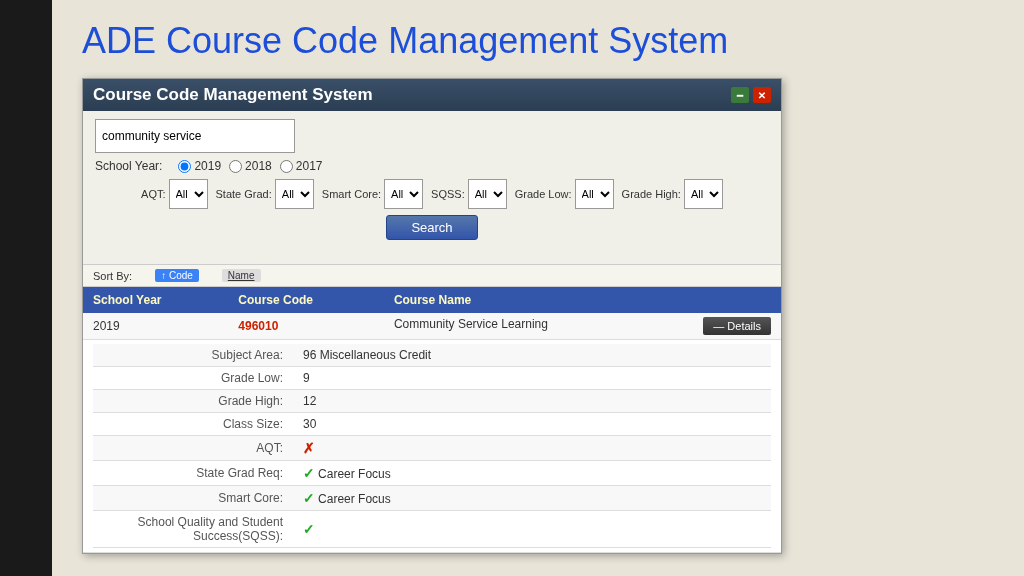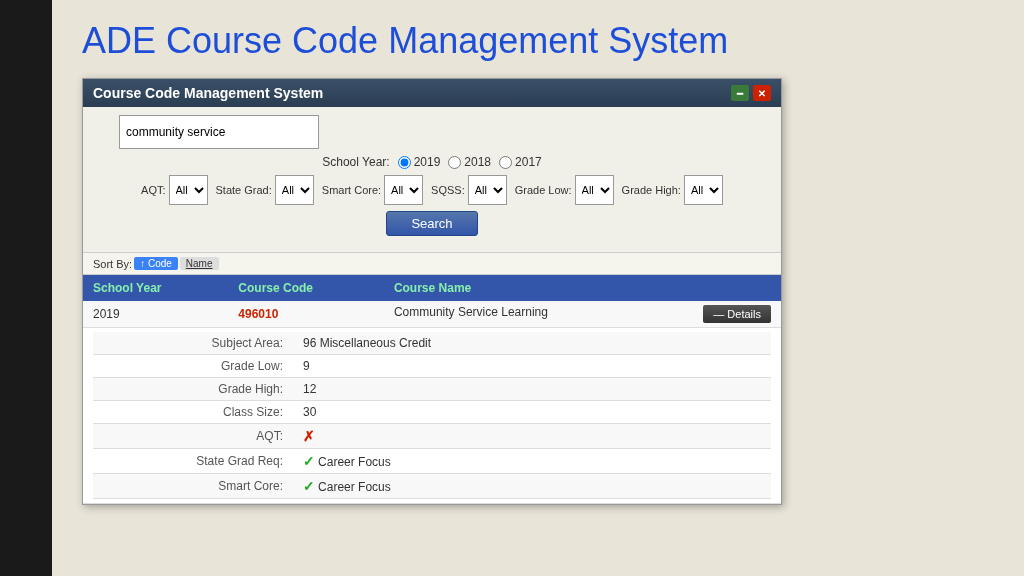--- a/index.html
+++ b/index.html
@@ -44,21 +44,21 @@
     .title-bar {
       background: linear-gradient(to bottom, #3a5068, #2a3d52);
       color: #fff;
       padding: 6px 10px;
       display: flex;
       align-items: center;
       justify-content: space-between;
     }
 
     .title-bar-title {
-      font-size: 14px;
+      font-size: 17px;
       font-weight: bold;
     }
 
     .title-bar-controls {
       display: flex;
       gap: 4px;
     }
 
     .title-btn {
       width: 18px;
@@ -87,31 +87,29 @@
       padding: 8px 12px;
       border-bottom: 1px solid #ccc;
     }
 
     .search-input {
       width: 200px;
       padding: 9px 6px;
       border: 1px solid #999;
       font-size: 12px;
       background: #fff;
-      margin-left: 24px;
     }
 
     .school-year-row {
       display: flex;
       align-items: center;
-      justify-content: center;
       margin: 6px 0;
       font-size: 12px;
       color: #333;
-      gap: 8px;
+      gap: 16px;
     }
 
     .radio-group {
       display: flex;
       align-items: center;
       gap: 8px;
     }
 
     .radio-label {
       display: flex;
@@ -143,42 +141,42 @@
 
     .filter-select {
       padding: 7px 2px;
       font-size: 11px;
       border: 1px solid #999;
       background: #fff;
     }
 
     .search-btn-row {
       text-align: center;
-      margin: 6px 0 8px;
+      margin: 6px 0 16px;
     }
 
     .search-btn {
       background: linear-gradient(to bottom, #5577aa, #3355aa);
       color: #fff;
       border: 1px solid #224488;
       padding: 4px 24px;
       font-size: 13px;
       cursor: pointer;
       border-radius: 3px;
     }
 
     .sort-bar {
       background: #f5f5ee;
       padding: 4px 10px;
       font-size: 11px;
       color: #333;
       border-bottom: 1px solid #ccc;
       display: flex;
       align-items: center;
-      gap: 2px;
+      gap: 23px;
     }
 
     .sort-btn {
       background: #3b82f6;
       color: #fff;
       padding: 1px 6px;
       font-size: 10px;
       border-radius: 2px;
       cursor: pointer;
     }
@@ -194,21 +192,21 @@
     }
 
     .results-table {
       width: 100%;
       border-collapse: collapse;
       font-size: 12px;
     }
 
     .results-table thead tr {
       background: #3355aa;
-      color: #86efac;
+      color: #fef9c3;
     }
 
     .results-table thead th {
       padding: 6px 10px;
       text-align: left;
       font-size: 12px;
     }
 
     .results-table tbody tr {
       border-bottom: 1px solid #ddd;
@@ -410,20 +408,24 @@
                 <td><span class="cross-red">✗</span></td>
               </tr>
               <tr>
                 <td class="detail-label" style="text-align:right; width:200px; color:#555;">State Grad Req:</td>
                 <td><span class="check-green">✓</span> Career Focus</td>
               </tr>
               <tr>
                 <td class="detail-label" style="text-align:right; width:200px; color:#555;">Smart Core:</td>
                 <td><span class="check-green">✓</span> Career Focus</td>
               </tr>
+              <tr>
+                <td class="detail-label" style="text-align:right; width:200px; color:#555; vertical-align:top;">School Quality and Student Success(SQSS):</td>
+                <td><span class="check-green">✓</span></td>
+              </tr>
             </tbody>
               </table>
           </td>
         </tr>
       </tbody>
     </table>
   </div>
 </div>
 
 </body></html>

